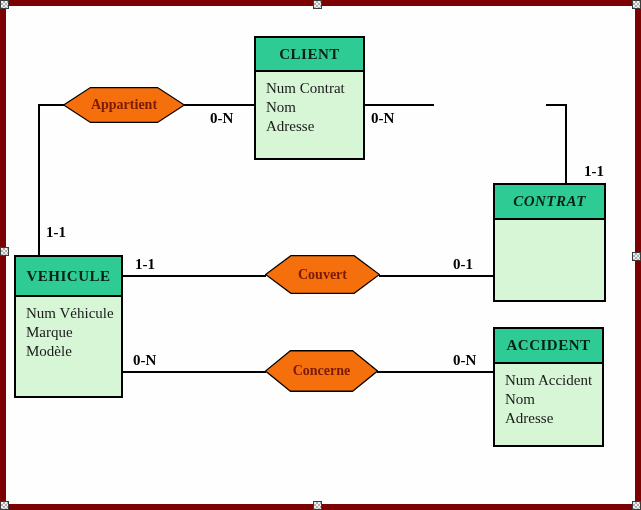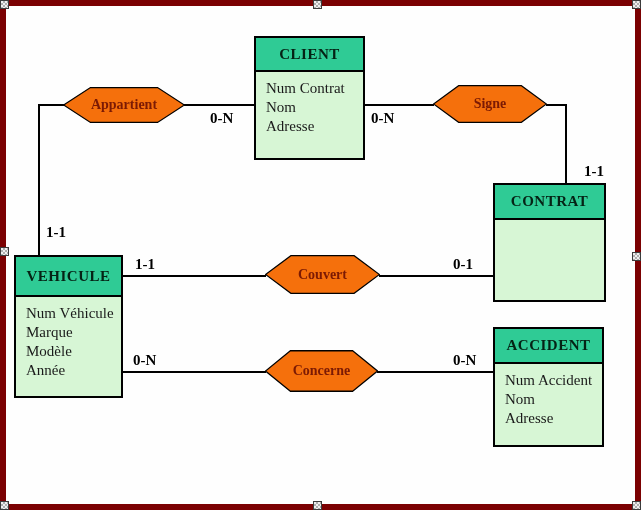--- a/index.html
+++ b/index.html
@@ -95,55 +95,48 @@
   <div class="entity" style="left:254px;top:36px;width:111px;height:124px;">
     <div class="entity-header" style="height:34px;">CLIENT</div>
     <div class="entity-body">
       <div class="attr">Num Contrat</div>
       <div class="attr">Nom</div>
       <div class="attr">Adresse</div>
     </div>
   </div>
 
   <div class="entity" style="left:493px;top:183px;width:113px;height:119px;">
-    <div class="entity-header" style="height:35px;">CONTRAT</div>
+    <div class="entity-header" style="height:35px;font-style:italic;">CONTRAT</div>
   </div>
 
   <div class="entity" style="left:14px;top:255px;width:109px;height:143px;">
     <div class="entity-header" style="height:40px;text-align:center;">VEHICULE</div>
     <div class="entity-body">
       <div class="attr">Num Véhicule</div>
       <div class="attr">Marque</div>
       <div class="attr">Modèle</div>
-      <div class="attr">Année</div>
     </div>
   </div>
 
   <div class="entity" style="left:493px;top:327px;width:111px;height:120px;">
     <div class="entity-header" style="height:35px;">ACCIDENT</div>
     <div class="entity-body">
       <div class="attr">Num Accident</div>
       <div class="attr">Nom</div>
       <div class="attr">Adresse</div>
     </div>
   </div>
 
   <div class="relation" style="left:63px;top:87px;width:122px;height:36px;">
     <svg viewBox="0 0 200 60" preserveAspectRatio="none">
         <polygon points="1,30 45,1 155,1 199,30 155,59 45,59"></polygon>
       </svg>
     <span class="relation-label">Appartient</span>
   </div>
 
-  <div class="relation" style="left:433px;top:85px;width:114px;height:38px;">
-    <svg viewBox="0 0 200 60" preserveAspectRatio="none">
-        <polygon points="1,30 45,1 155,1 199,30 155,59 45,59"></polygon>
-      </svg>
-    <span class="relation-label">Signe</span>
-  </div>
 
   <div class="relation" style="left:265px;top:255px;width:115px;height:39px;">
     <svg viewBox="0 0 200 60" preserveAspectRatio="none">
         <polygon points="1,30 45,1 155,1 199,30 155,59 45,59"></polygon>
       </svg>
     <span class="relation-label">Couvert</span>
   </div>
 
   <div class="relation" style="left:265px;top:350px;width:113px;height:42px;font-family:Liberation Serif, serif;">
     <svg viewBox="0 0 200 60" preserveAspectRatio="none">

